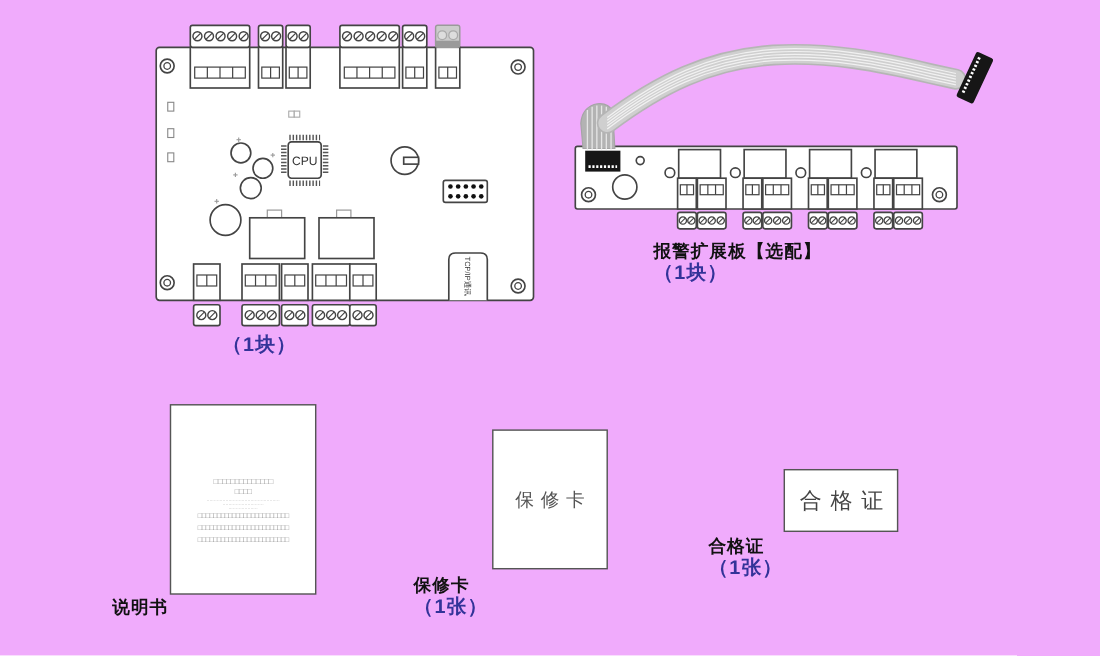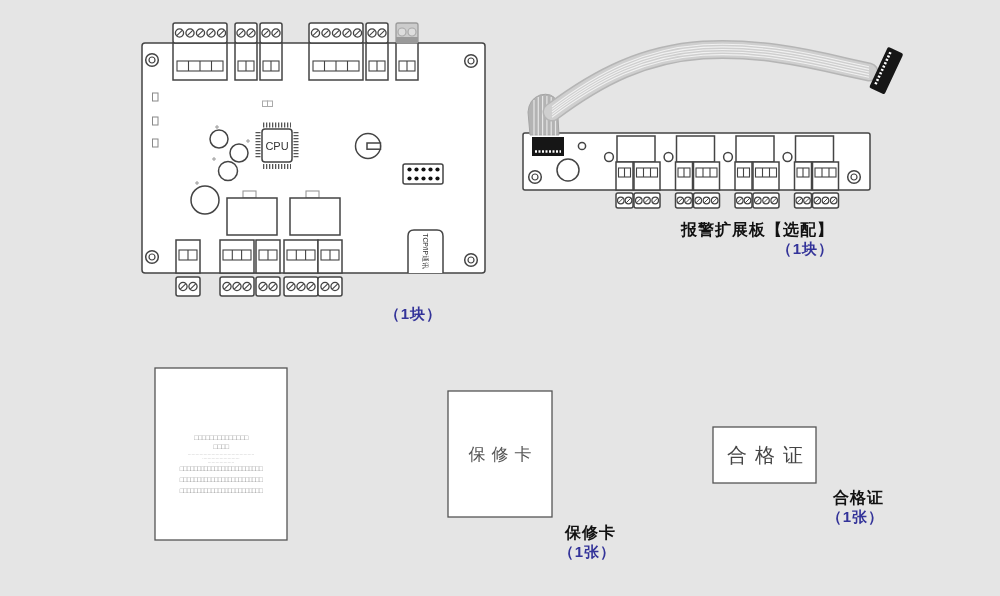--- a/index.html
+++ b/index.html
@@ -1,26 +1,26 @@
 <!DOCTYPE html>
 <html><head>
 <meta charset="utf-8">
 <style>
   html,body{margin:0;padding:0;background:#fff;}
-  .canvas{position:relative;width:1000px;height:596px;background:#e5e5e5;overflow:hidden;
+  .canvas{position:relative;width:1000px;height:596px;background:#f0abfc;overflow:hidden;
           font-family:"Liberation Sans","DejaVu Sans",sans-serif;}
   svg{position:absolute;left:0;top:0;}
   .ln{fill:#ffffff;stroke:#444444;stroke-width:1.5;}
   .ln-thin{fill:none;stroke:#444444;stroke-width:1.1;}
   .ln-nf{fill:none;stroke:#444444;stroke-width:1.5;}
   .grayfill{fill:#cccccc;stroke:#9a9a9a;stroke-width:1.3;}
   .blk{fill:#161616;stroke:none;}
-  .item-label{position:absolute;width:240px;text-align:right;line-height:19px;}
+  .item-label{position:absolute;width:240px;text-align:left;line-height:19px;}
   .item-label .nm{font-size:16px;font-weight:bold;color:#111111;letter-spacing:1px;}
-  .item-label .qty{font-size:15px;font-weight:bold;color:#333399;letter-spacing:1px;}
+  .item-label .qty{font-size:18px;font-weight:bold;color:#333399;letter-spacing:1px;}
   .svgtext{font-family:"Liberation Sans","DejaVu Sans",sans-serif;}
   .covertext{font-family:"Liberation Serif","DejaVu Serif",serif;}
 </style>
 </head>
 <body>
 
 <div class="canvas">
 <svg width="1000" height="596" viewBox="0 0 1000 596">
   <defs>
     <g id="scr">
@@ -283,20 +283,21 @@
 <div class="item-label" style="left:202px;top:304px;">
   <div class="qty">（1块）</div>
 </div>
 
 <div class="item-label" style="left:594px;top:220px;">
   <div class="nm">报警扩展板【选配】</div>
   <div class="qty">（1块）</div>
 </div>
 
 <div class="item-label" style="left:102px;top:543px;">
+  <div class="nm">说明书</div>
 </div>
 
 <div class="item-label" style="left:376px;top:523px;">
   <div class="nm">保修卡</div>
   <div class="qty">（1张）</div>
 </div>
 
 <div class="item-label" style="left:644px;top:488px;">
   <div class="nm">合格证</div>
   <div class="qty">（1张）</div>

